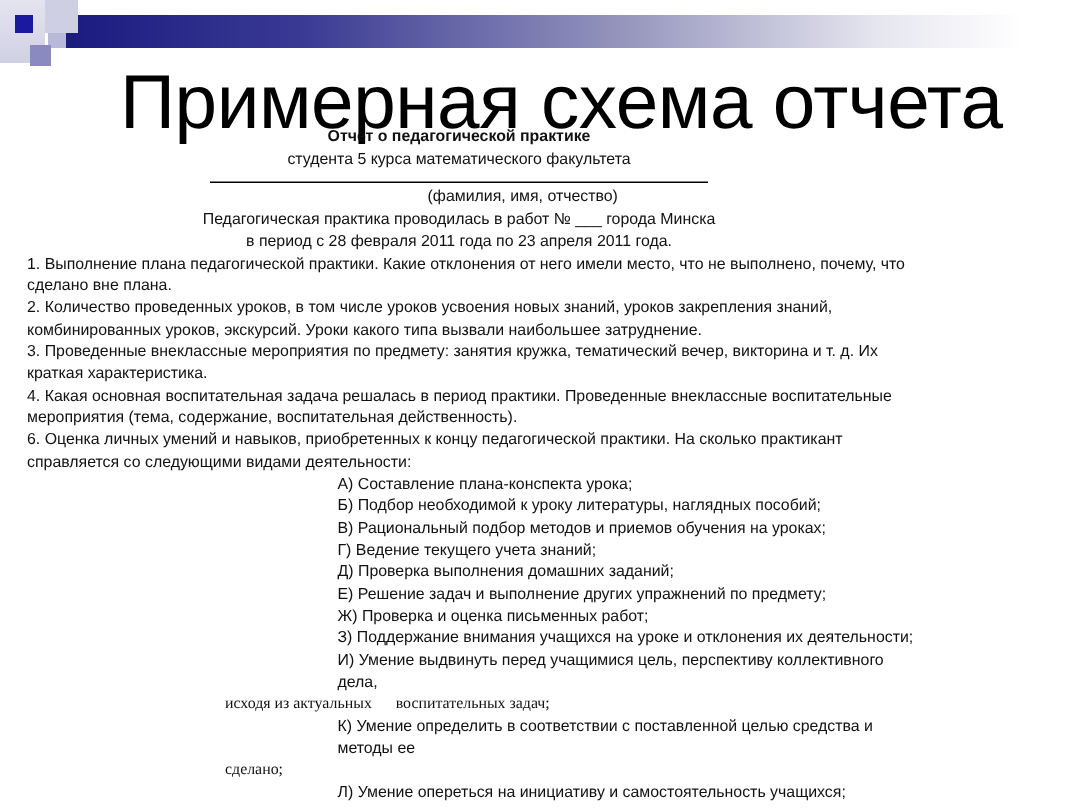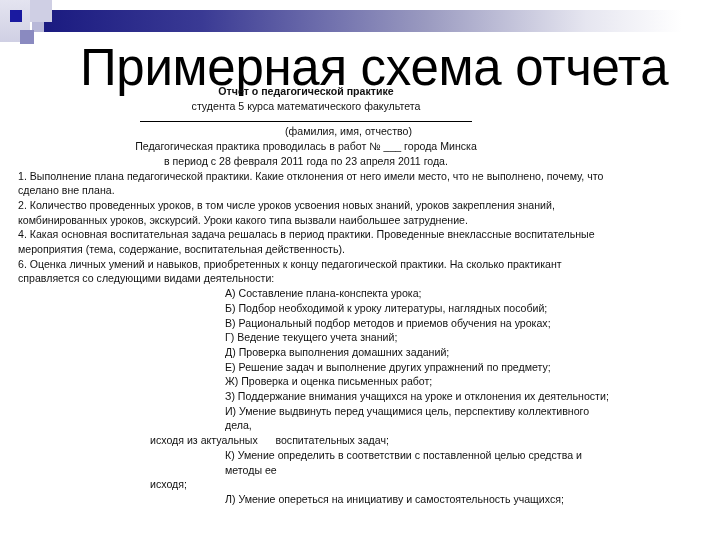--- a/index.html
+++ b/index.html
@@ -13,21 +13,21 @@
   .sq3 { left:30px; top:0; width:22px; height:22px; background:#cfcfe4; }
   .sq4 { left:20px; top:30px; width:14px; height:14px; background:#8a8ac0; }
   .sq5 { left:32px; top:22px; width:12px; height:10px; background:#b8b8d8; }
   .title { position:absolute; left:80px; top:38px; font-size:51px; color:#000; white-space:nowrap; letter-spacing:-0.3px; }
   .doc { position:absolute; left:0; top:84px; width:612px; font-size:10.6px; line-height:14.7px; }
   .c { text-align:center; }
   .bold { font-weight:bold; }
   .line { border-top:1px solid #000; margin:8px 140px 2px 140px; height:0; }
   .p { padding-left:18px; padding-right:2px; }
   .sub { padding-left:225px; }
-  .cont { padding-left:150px; }
+  .cont { padding-left:150px;font-family:Liberation Serif, serif; }
 </style>
 </head>
 <body>
 
 <div class="deco bar"></div>
 <div class="deco sq1"></div>
 <div class="deco sq3"></div>
 <div class="deco sq5"></div>
 <div class="deco sq4"></div>
 <div class="deco sq2"></div>
@@ -37,30 +37,31 @@
 <div class="doc">
   <div class="c bold">Отчет о педагогической практике</div>
   <div class="c">студента 5 курса  математического факультета</div>
   <div class="line"></div>
   <div class="c" style="padding-left:85px">(фамилия, имя, отчество)</div>
   <div class="c">Педагогическая практика проводилась в работ № ___ города Минска</div>
   <div class="c">в период с 28 февраля  2011 года по 23 апреля 2011 года.</div>
 
   <div class="p">1. Выполнение плана педагогической практики. Какие отклонения от него имели место, что не выполнено, почему, что сделано вне плана.</div>
   <div class="p">2. Количество проведенных уроков, в том числе уроков усвоения новых знаний, уроков закрепления знаний, комбинированных уроков, экскурсий. Уроки какого типа вызвали наибольшее затруднение.</div>
+  <div class="p">3. Проведенные внеклассные мероприятия по предмету: занятия кружка, тематический вечер, викторина и т. д. Их краткая характеристика.</div>
   <div class="p">4. Какая основная воспитательная задача решалась в период практики. Проведенные внеклассные воспитательные мероприятия (тема, содержание, воспитательная действенность).</div>
   <div class="p">6. Оценка личных умений и навыков, приобретенных к концу педагогической практики. На сколько практикант справляется со следующими видами деятельности:</div>
 
   <div class="sub">А) Составление плана-конспекта урока;</div>
   <div class="sub">Б) Подбор необходимой к уроку литературы, наглядных пособий;</div>
   <div class="sub">В) Рациональный подбор методов и приемов обучения на уроках;</div>
   <div class="sub">Г) Ведение текущего учета знаний;</div>
   <div class="sub">Д) Проверка выполнения домашних заданий;</div>
   <div class="sub">Е) Решение задач и выполнение других упражнений по предмету;</div>
   <div class="sub">Ж) Проверка и оценка письменных работ;</div>
   <div class="sub">З) Поддержание внимания учащихся на уроке и отклонения их деятельности;</div>
   <div class="sub">И) Умение выдвинуть перед учащимися цель, перспективу коллективного дела,</div>
   <div class="cont" style="white-space:pre">исходя из актуальных      воспитательных задач;</div>
   <div class="sub">К) Умение определить в соответствии с поставленной целью средства и методы ее</div>
-  <div class="cont">исходя;</div>
+  <div class="cont">сделано;</div>
   <div class="sub">Л) Умение опереться на инициативу и самостоятельность учащихся;</div>
 
 </div>
 
 </body></html>

